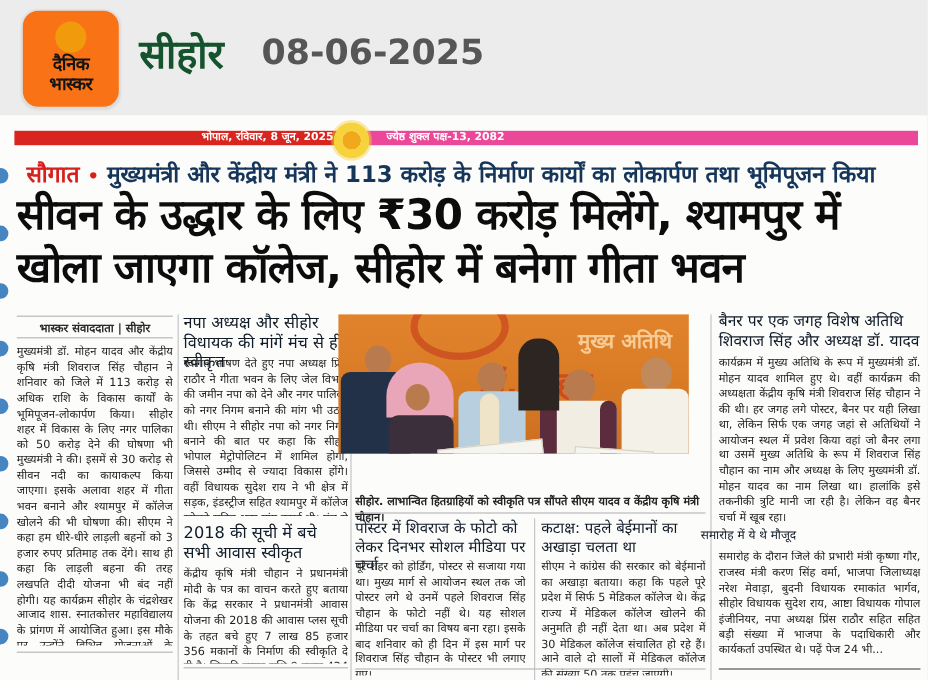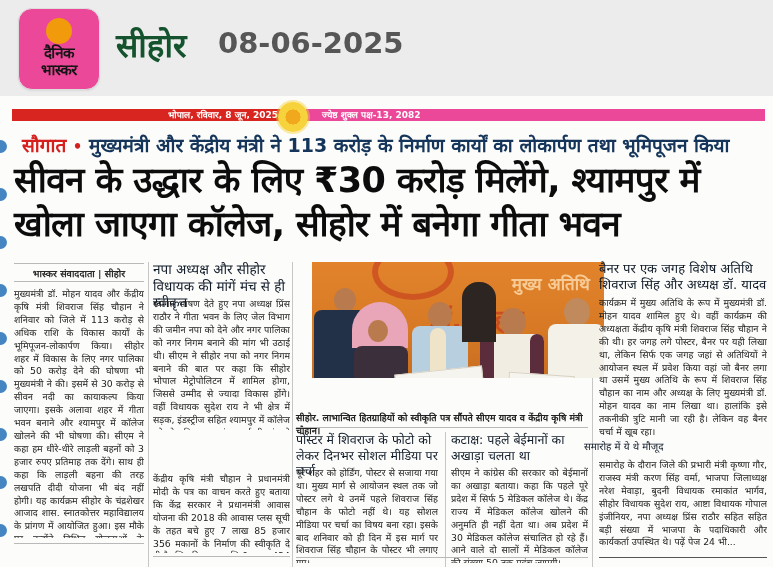--- a/index.html
+++ b/index.html
@@ -3,21 +3,21 @@
 <meta charset="utf-8">
 <style>
   html,body{margin:0;padding:0;}
   body{
     width:773px;height:567px;overflow:hidden;position:relative;
     font-family:"DejaVu Sans","Liberation Sans",sans-serif;
     background:#ececec;
   }
   
   .hdr{position:absolute;left:0;top:0;width:773px;height:96px;background:#ececec;}
-  .logo-card{position:absolute;left:18px;top:8px;width:80px;height:80px;background:#ec4899;
+  .logo-card{position:absolute;left:18px;top:8px;width:80px;height:80px;background:#f97316;
     border:1px solid #ddd;border-radius:14px;box-shadow:0 1px 2px rgba(0,0,0,.08);}
   .logo-dot{position:absolute;left:27px;top:9px;width:26px;height:26px;border-radius:50%;background:#f09a0c;}
   .logo-text{position:absolute;left:0;top:36px;width:80px;text-align:center;
     font-weight:bold;font-size:15px;line-height:17px;color:#141414;letter-spacing:-.5px;}
   .city{position:absolute;left:116px;top:22px;font-size:33px;font-weight:bold;color:#14532d;}
   .date{position:absolute;left:218px;top:26px;font-size:29px;font-weight:bold;color:#565656;}
   
   .paper{position:absolute;left:0;top:96px;width:773px;height:471px;background:#fcfcfb;}
   .mast-red{position:absolute;left:12px;top:13px;width:276px;height:12px;background:#d9251f;
     color:#fff;font-size:9px;font-weight:bold;line-height:12px;text-align:right;padding-right:10px;box-sizing:border-box;}
@@ -34,21 +34,21 @@
     font-size:35px;line-height:44px;font-weight:bold;color:#0c0c0c;letter-spacing:-.6px;}
   
   .vline{position:absolute;width:1px;background:#c6c6c6;}
   .hline{position:absolute;height:1px;background:#b9b9b9;}
   .byline{position:absolute;font-size:9.5px;font-weight:bold;color:#2a2a2a;text-align:center;}
   .subhead{position:absolute;font-weight:normal;color:#101b28;}
   .body-txt{position:absolute;font-size:9.3px;line-height:12.9px;color:#1e1e1e;
     text-align:justify;overflow:hidden;}
   .edge-dot{position:absolute;left:-6px;width:13px;height:13px;border-radius:50%;background:#4585c2;}
   
-  .photo{position:absolute;left:312px;top:166px;width:292px;height:116px;overflow:hidden;
+  .photo{position:absolute;left:282px;top:166px;width:292px;height:116px;overflow:hidden;
     background:linear-gradient(180deg,#e2832c 0%,#d87a25 55%,#c96e20 100%);}
   .ph-banner1{position:absolute;right:14px;top:10px;font-size:17px;font-weight:bold;color:#f7cb95;}
   .ph-banner2{position:absolute;left:118px;top:38px;font-size:27px;font-weight:bold;color:#c8471f;opacity:.85;}
   .ph-swirl{position:absolute;left:60px;top:-18px;width:70px;height:44px;border:6px solid #c43a1c;
     border-radius:50%;opacity:.6;}
   .fig{position:absolute;border-radius:8px 8px 0 0;}
   .head{position:absolute;border-radius:50%;background:#b97a4e;}
   .cert{position:absolute;background:#f6f4ee;border:1px solid #d8d2c2;}
   .photo-caption{position:absolute;left:296px;top:315px;width:292px;font-size:9.3px;font-weight:700;color:#222;}
 </style>
@@ -97,20 +97,21 @@
   <div class="vline" style="left:445px;top:336px;height:222px"></div>
 
   <div class="hline" style="left:14px;top:167px;width:130px"></div>
   <div class="byline" style="left:14px;top:171px;width:130px">भास्कर संवाददाता | सीहोर</div>
   <div class="hline" style="left:14px;top:185px;width:130px"></div>
   <div class="body-txt" style="left:14px;top:192px;width:130px;height:250px">मुख्यमंत्री डॉ. मोहन यादव और केंद्रीय कृषि मंत्री शिवराज सिंह चौहान ने शनिवार को जिले में 113 करोड़ से अधिक राशि के विकास कार्यों के भूमिपूजन-लोकार्पण किया। सीहोर शहर में विकास के लिए नगर पालिका को 50 करोड़ देने की घोषणा भी मुख्यमंत्री ने की। इसमें से 30 करोड़ से सीवन नदी का कायाकल्प किया जाएगा। इसके अलावा शहर में गीता भवन बनाने और श्यामपुर में कॉलेज खोलने की भी घोषणा की। सीएम ने कहा हम धीरे-धीरे लाड़ली बहनों को 3 हजार रुपए प्रतिमाह तक देंगे। साथ ही कहा कि लाड़ली बहना की तरह लखपति दीदी योजना भी बंद नहीं होगी। यह कार्यक्रम सीहोर के चंद्रशेखर आजाद शास. स्नातकोत्तर महाविद्यालय के प्रांगण में आयोजित हुआ। इस मौके पर उन्होंने विभिन्न योजनाओं के लाभान्वित हितग्राहियों को स्वीकृति पत्र भी दिए।</div>
   <div class="hline" style="left:14px;top:447px;width:130px"></div>
 
   <div class="subhead" style="left:153px;top:165px;width:137px;font-size:13.5px;line-height:16.5px">नपा अध्यक्ष और सीहोर विधायक की मांगें मंच से ही स्वीकृत</div>
   <div class="body-txt" style="left:153px;top:202px;width:137px;height:132px">स्वागत भाषण देते हुए नपा अध्यक्ष प्रिंस राठौर ने गीता भवन के लिए जेल विभाग की जमीन नपा को देने और नगर पालिका को नगर निगम बनाने की मांग भी उठाई थी। सीएम ने सीहोर नपा को नगर निगम बनाने की बात पर कहा कि सीहोर भोपाल मेट्रोपोलिटन में शामिल होगा, जिससे उम्मीद से ज्यादा विकास होंगे। वहीं विधायक सुदेश राय ने भी क्षेत्र में सड़क, इंडस्ट्रीज सहित श्यामपुर में कॉलेज खोलने सहित अन्य मांग उठाई थी। मंच से ही सीएम ने स्वीकृत करने की घोषणा की।</div>
+  <div class="subhead" style="left:153px;top:340px;width:137px;font-size:13.5px;line-height:16.5px">2018 की सूची में बचे सभी आवास स्वीकृत</div>
   <div class="body-txt" style="left:153px;top:377px;width:137px;height:80px">केंद्रीय कृषि मंत्री चौहान ने प्रधानमंत्री मोदी के पत्र का वाचन करते हुए बताया कि केंद्र सरकार ने प्रधानमंत्री आवास योजना की 2018 की आवास प्लस सूची के तहत बचे हुए 7 लाख 85 हजार 356 मकानों के निर्माण की स्वीकृति दे दी है। जिनकी लागत राशि 9 हजार 424 करोड़ 3 लाख रुपए है।</div>
   <div class="hline" style="left:153px;top:460px;width:137px"></div>
 
   <div class="photo">
     <div class="ph-swirl"></div>
     <div class="ph-banner1">मुख्य अतिथि</div>
     <div class="ph-banner2">डॉ. मोहन</div>
 
     <div class="head" style="left:22px;top:26px;width:22px;height:24px"></div>
     <div class="fig" style="left:2px;top:48px;width:58px;height:98px;background:#223148"></div>

